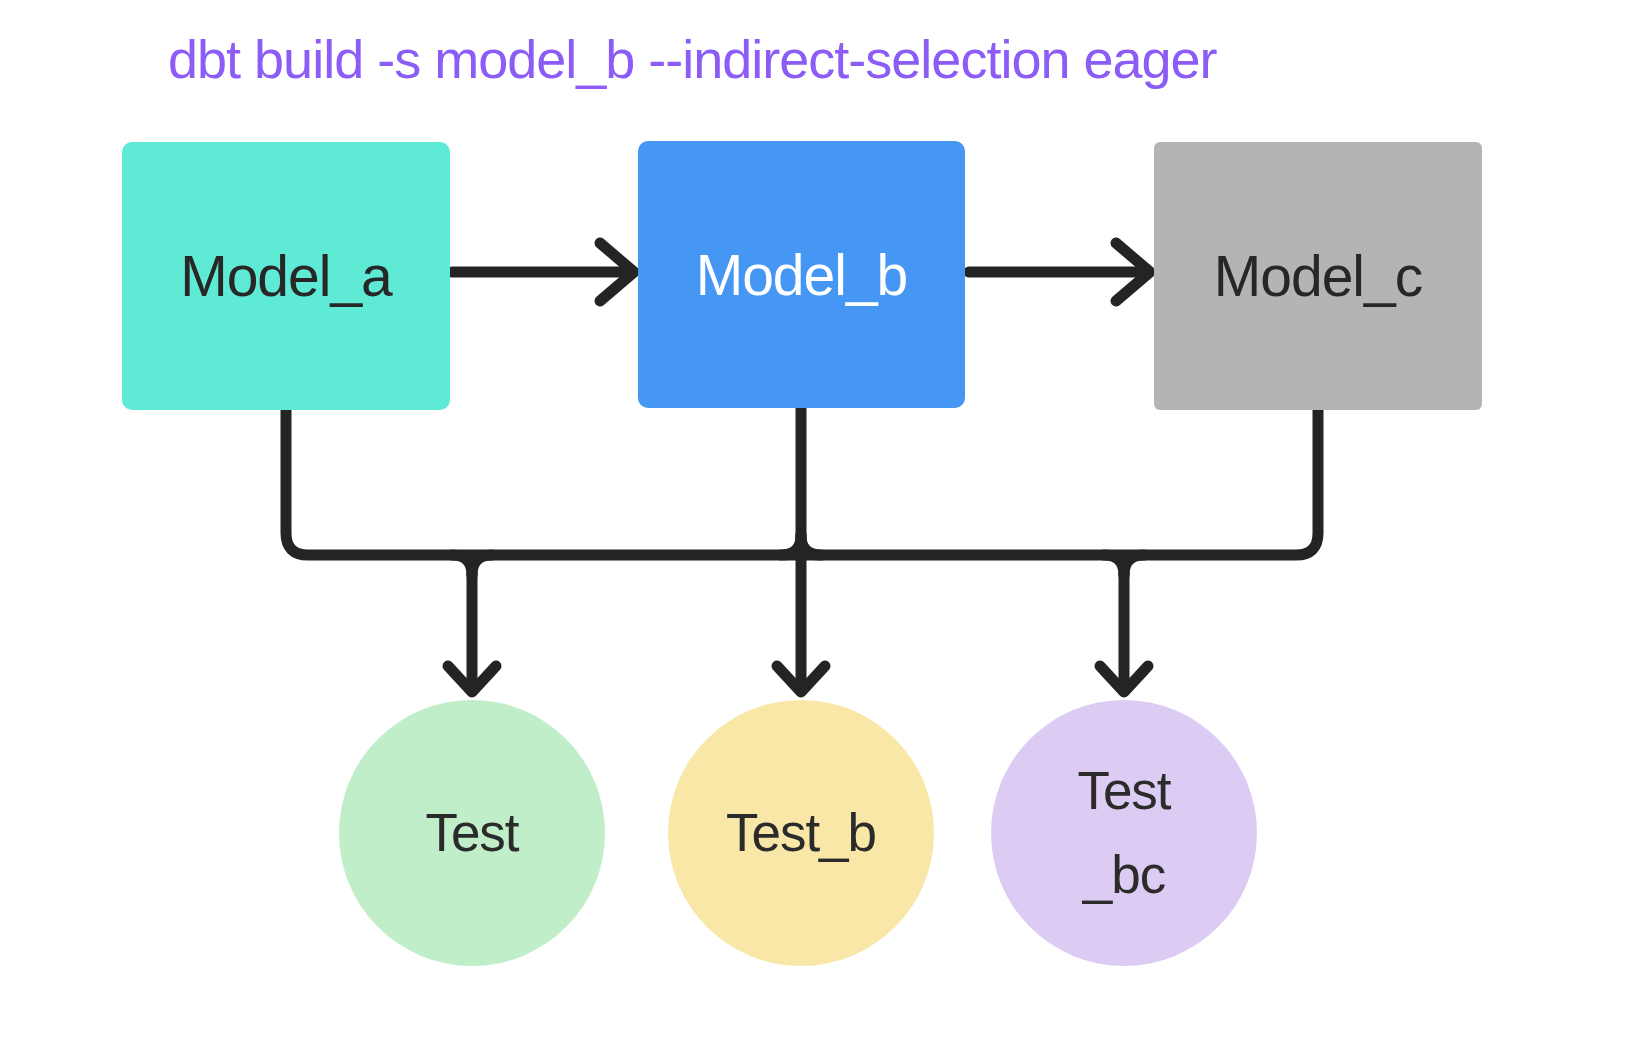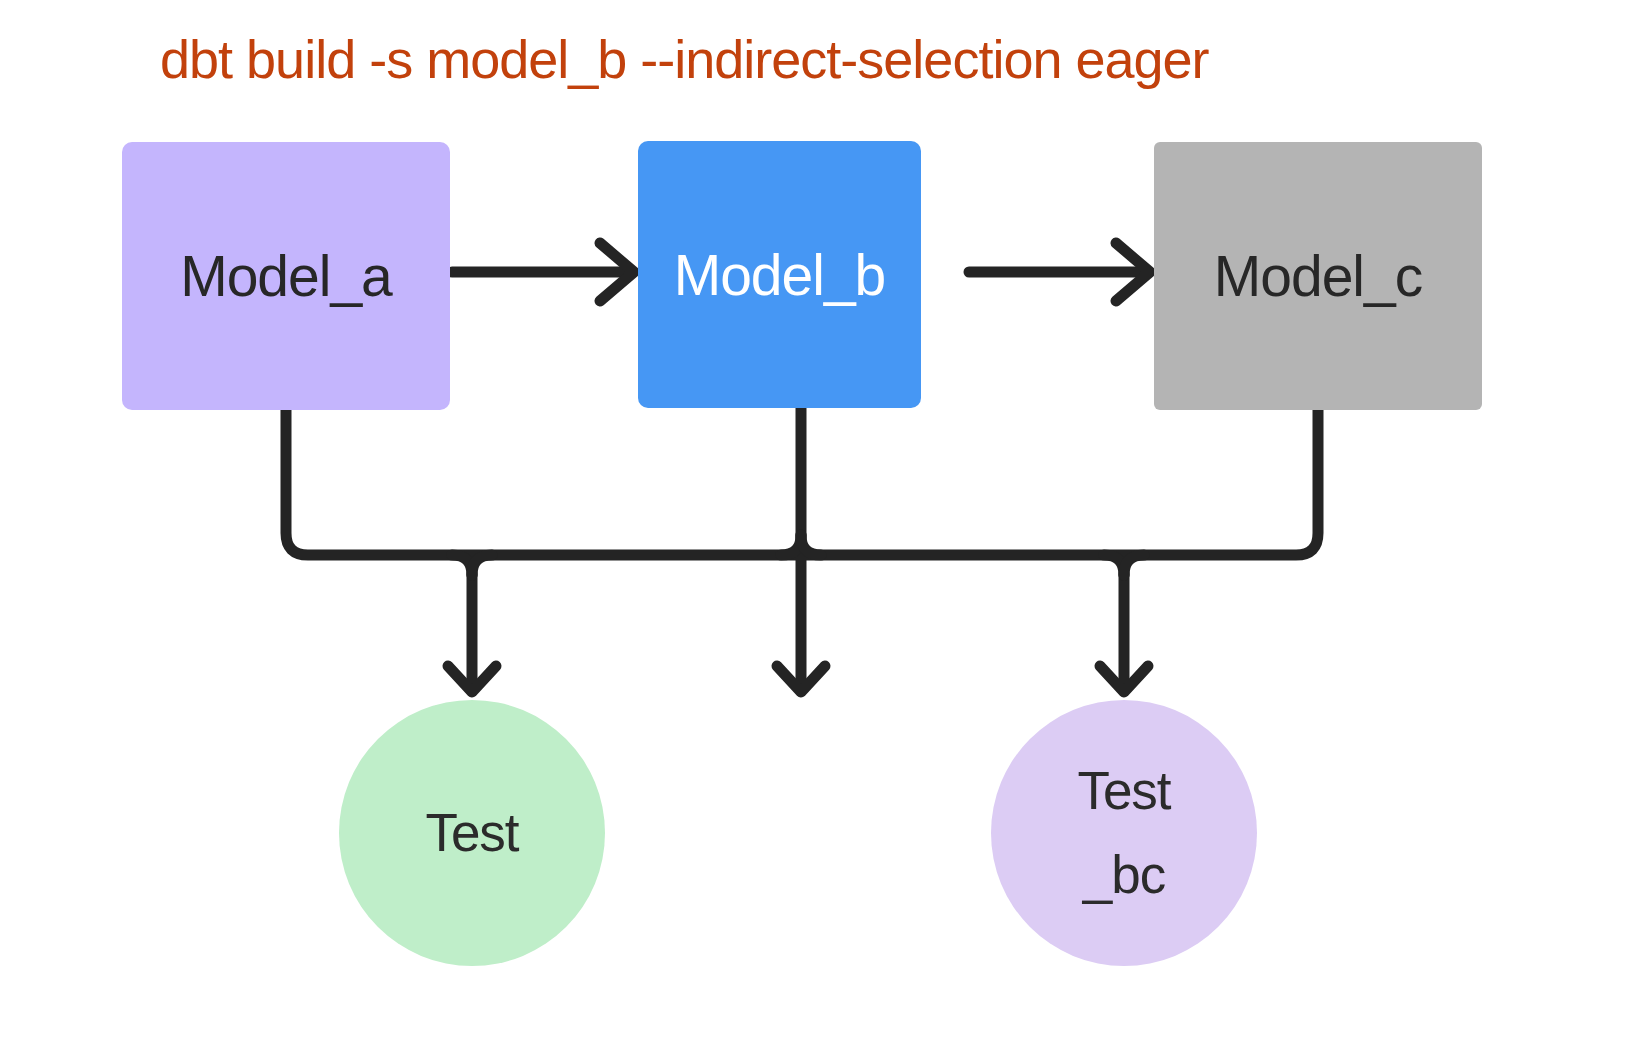--- a/index.html
+++ b/index.html
@@ -10,26 +10,26 @@
   }
   .canvas {
     position: relative;
     width: 1630px;
     height: 1060px;
     background: #ffffff;
     overflow: hidden;
   }
   .title {
     position: absolute;
-    left: 160px;
+    left: 168px;
     top: 28px;
     font-size: 54px;
     font-weight: 500;
     letter-spacing: -1px;
-    color: #c2410c;
+    color: #8b5cf6;
     white-space: nowrap;
   }
   .edges-svg {
     position: absolute;
     left: 0;
     top: 0;
     width: 1630px;
     height: 1060px;
   }
   .model-box {
@@ -39,21 +39,21 @@
     border-radius: 10px;
     display: flex;
     align-items: center;
     justify-content: center;
     font-size: 57px;
     font-weight: 500;
     letter-spacing: -1px;
     color: #272727;
   }
   .model-a { left: 122px; top: 142px; }
-  .model-b { left: 638px; top: 141px; width: 283px; height: 267px; color: #ffffff; }
+  .model-b { left: 638px; top: 141px; width: 327px; height: 267px; color: #ffffff; }
   .model-c { left: 1154px; top: 142px; }
   .test-circle {
     position: absolute;
     width: 266px;
     height: 266px;
     border-radius: 50%;
     display: flex;
     flex-direction: column;
     align-items: center;
     justify-content: center;
@@ -104,35 +104,38 @@
     </g>
 
     <g>
       <path d="M1124 572 V686" stroke-width="11" stroke-linecap="round" stroke="#242424"></path>
       <path d="M1104 555 Q1124 555 1124 575" stroke-width="11" stroke-linecap="round" stroke="#242424"></path>
       <path d="M1144 555 Q1124 555 1124 575" stroke-width="11" stroke-linecap="round" stroke="#242424"></path>
       <path d="M1100 666 L1124 692 L1148 666" stroke-width="11" stroke-linecap="round" stroke-linejoin="round" stroke="#242424"></path>
     </g>
   </svg>
 
-  <div class="model-box model-a" style="background: #c4b5fd;">
+  <div class="model-box model-a" style="background: #5eead4;">
     <span>Model_a</span>
   </div>
 
   <div class="model-box model-b" style="background: rgb(70, 151, 244);">
     <span>Model_b</span>
   </div>
 
   <div class="model-box model-c" style="background: rgb(180, 180, 180); border-radius: 6px;">
     <span>Model_c</span>
   </div>
 
   <div class="test-circle test-ab" style="background: rgb(191, 238, 201);">
     <span>Test</span>
   </div>
 
+  <div class="test-circle test-b" style="background: rgb(249, 231, 167);">
+    <span>Test_b</span>
+  </div>
 
   <div class="test-circle test-bc" style="background: rgb(220, 204, 244);">
     <span>Test</span>
     <span>_bc</span>
   </div>
 
 </div>
 
 </body></html>

